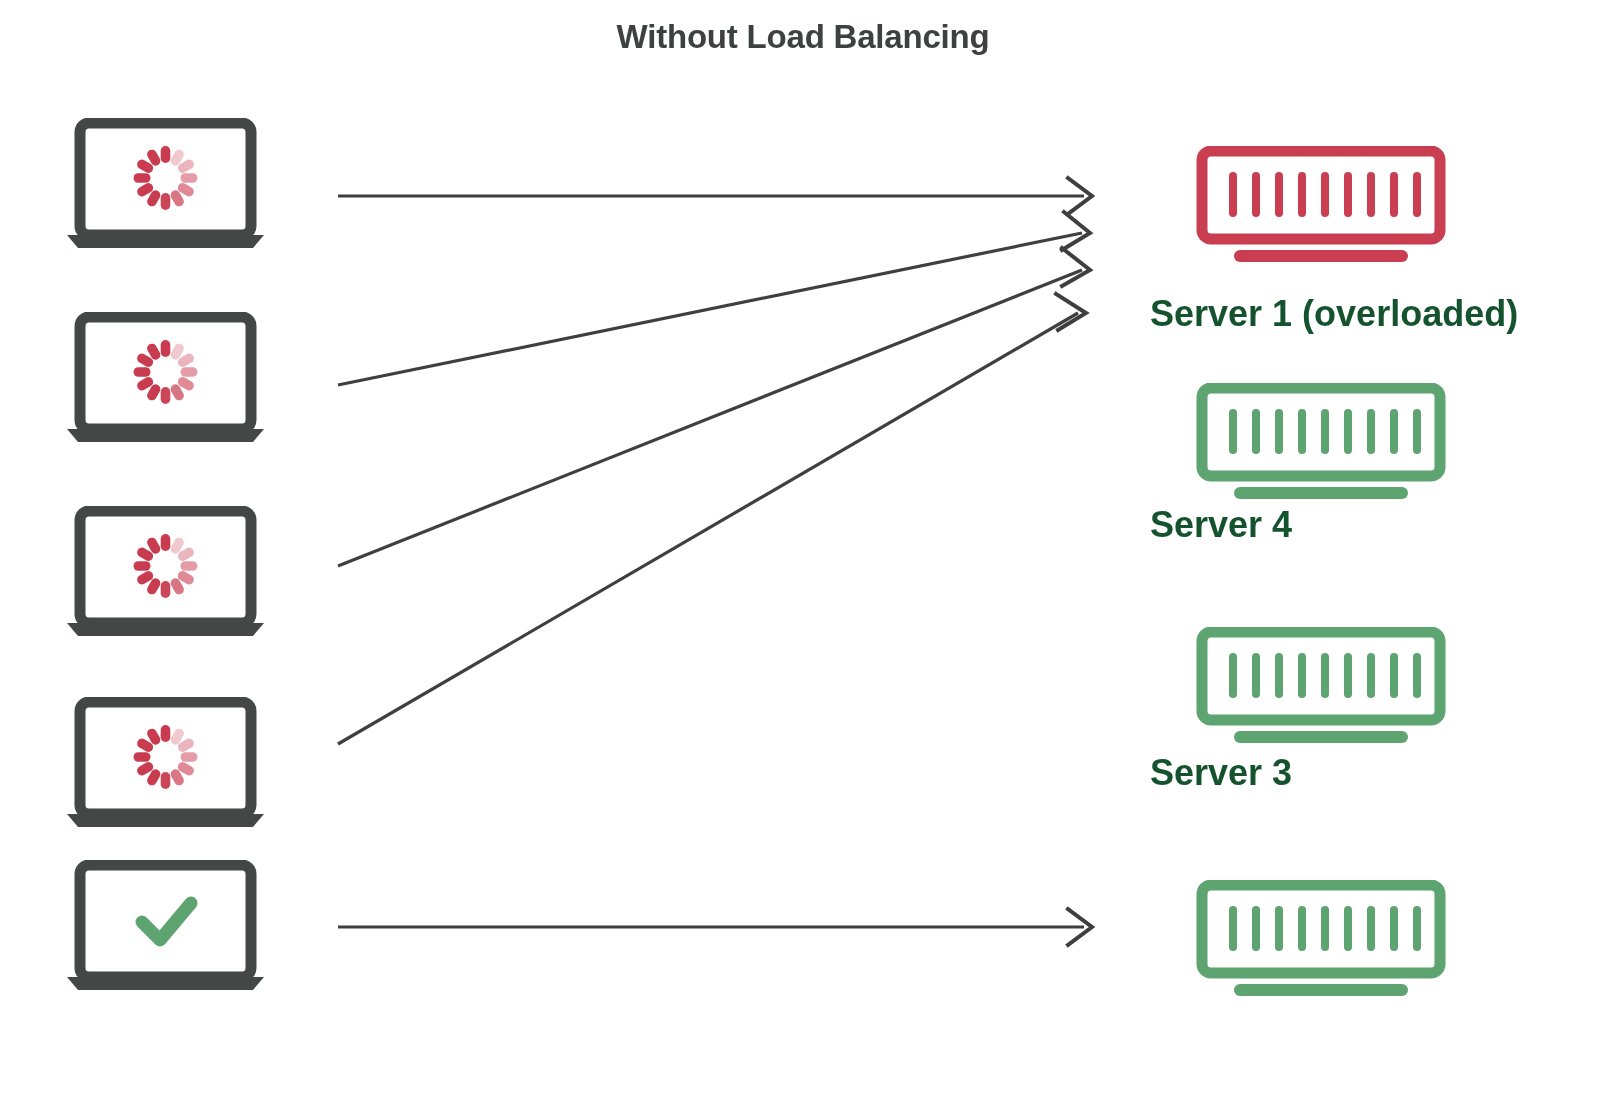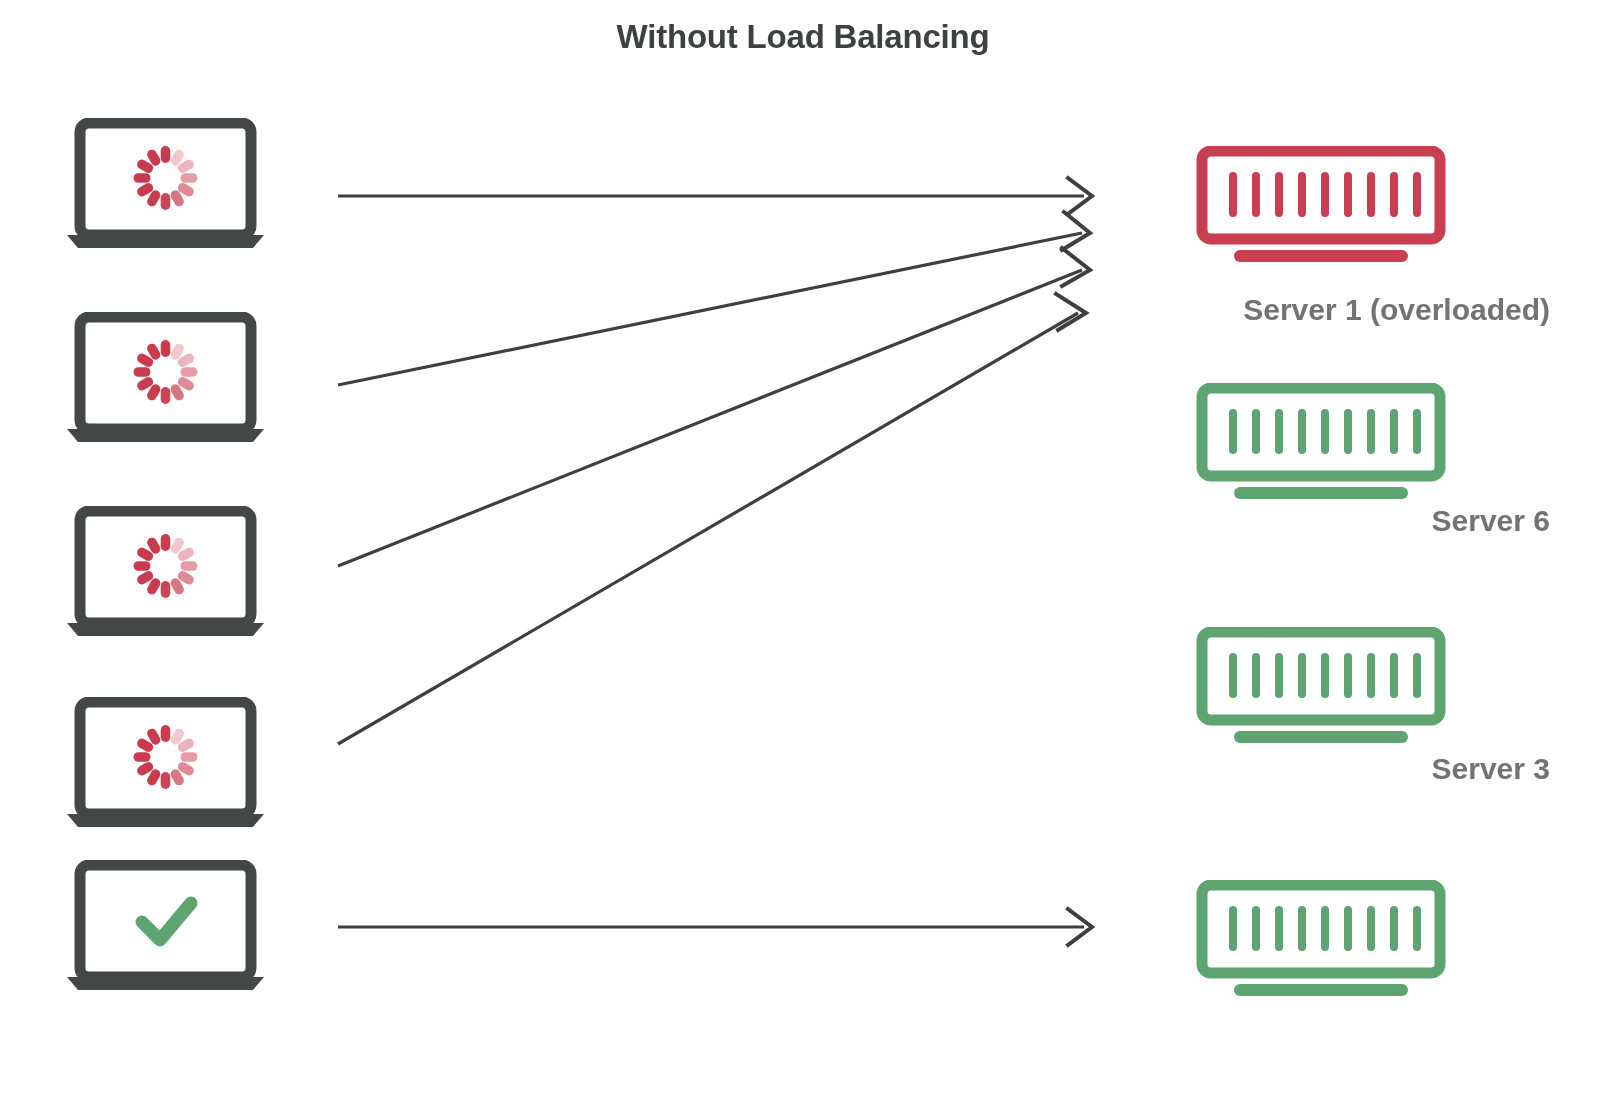--- a/index.html
+++ b/index.html
@@ -52,24 +52,24 @@
     height: 1094px;
   }
   .server {
     position: absolute;
     width: 250px;
     height: 118px;
   }
   .server-label {
     position: absolute;
     width: 400px;
-    text-align: right;
-    font-size: 30px;
+    text-align: left;
+    font-size: 36px;
     font-weight: bold;
-    color: #737373;
+    color: #14532d;
     left: 0;
   }
   .arrows-layer {
     position: absolute;
     left: 0;
     top: 0;
     width: 1606px;
     height: 1094px;
     pointer-events: none;
   }
@@ -210,21 +210,21 @@
           <line x1="106" y1="30" x2="106" y2="67"></line>
           <line x1="129" y1="30" x2="129" y2="67"></line>
           <line x1="152" y1="30" x2="152" y2="67"></line>
           <line x1="175" y1="30" x2="175" y2="67"></line>
           <line x1="198" y1="30" x2="198" y2="67"></line>
           <line x1="221" y1="30" x2="221" y2="67"></line>
         </g>
         <line x1="44" y1="110" x2="206" y2="110" stroke="#5da471" stroke-width="12" stroke-linecap="round"></line>
       </svg>
     </div>
-    <div class="server-label" style="top:504px;">Server 6</div>
+    <div class="server-label" style="top:504px;">Server 4</div>
 
     <div class="server" style="left:46px; top:627px;">
       <svg width="250" height="118" viewBox="0 0 250 118">
         <rect x="6" y="5" width="238" height="88" rx="9" ry="9" fill="none" stroke="#5da471" stroke-width="11"></rect>
         <g stroke="#5da471" stroke-width="8" stroke-linecap="round">
           <line x1="37" y1="30" x2="37" y2="67"></line>
           <line x1="60" y1="30" x2="60" y2="67"></line>
           <line x1="83" y1="30" x2="83" y2="67"></line>
           <line x1="106" y1="30" x2="106" y2="67"></line>
           <line x1="129" y1="30" x2="129" y2="67"></line>

